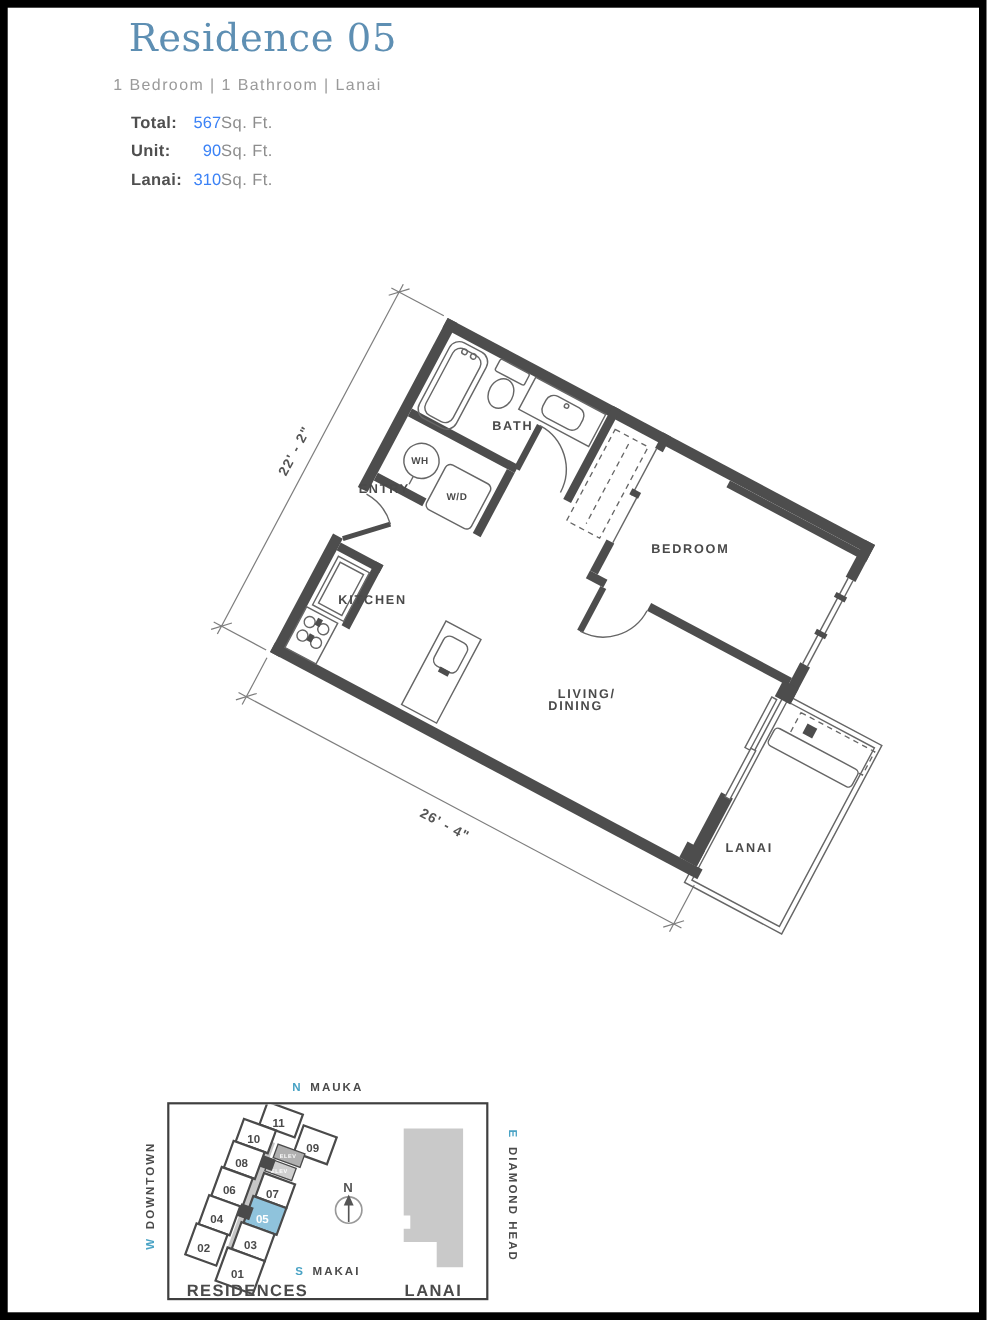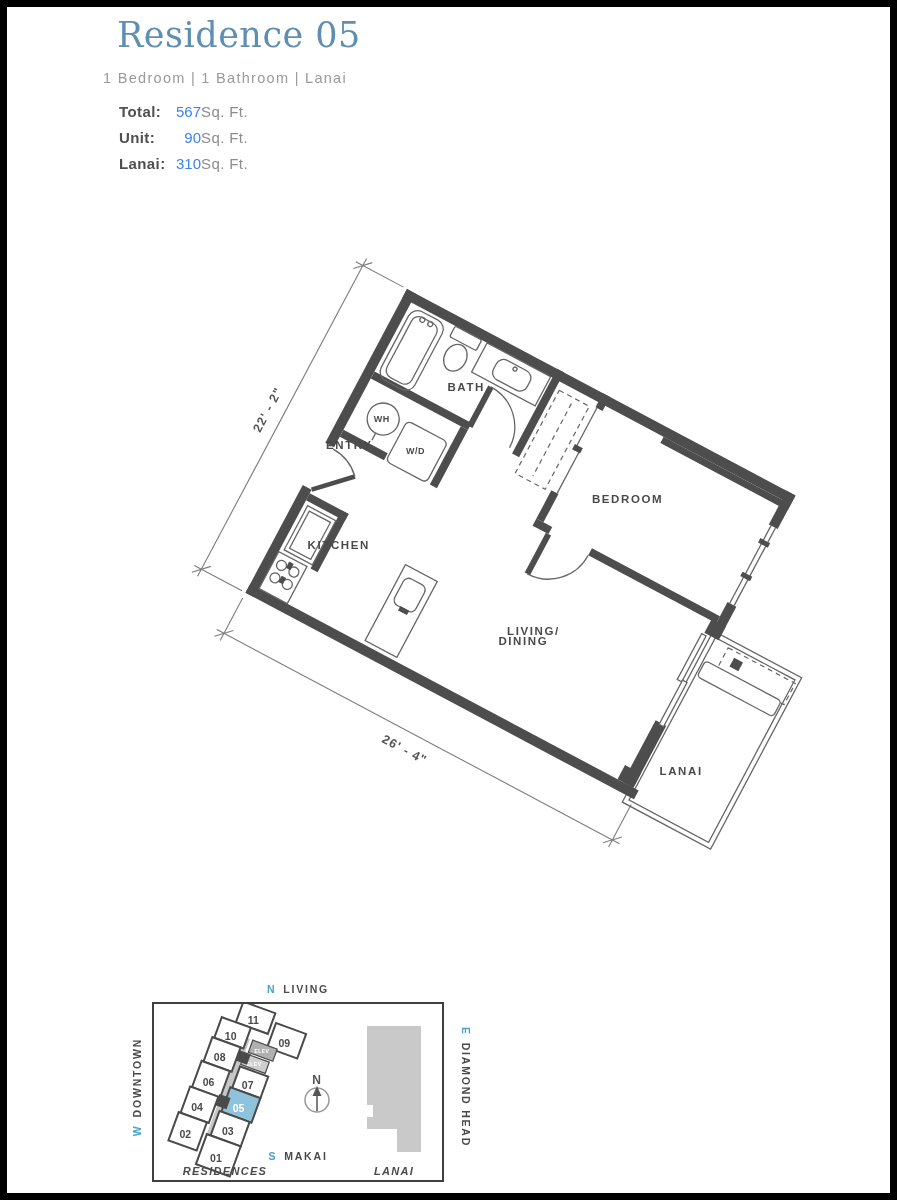--- a/index.html
+++ b/index.html
@@ -50,22 +50,22 @@
   .map-dir{
     position:absolute;font-size:10.5px;font-weight:bold;color:#4a4a4a;
     letter-spacing:1.8px;white-space:nowrap;
   }
   .map-dir .dir-letter{color:#4aa3c5;margin-right:7px;}
   .dir-north{left:291px;top:976px;transform:translateX(-50%);}
   .dir-south{left:291px;top:1143px;transform:translateX(-50%);}
   .dir-west{left:130px;top:1080px;transform:translate(-50%,-50%) rotate(-90deg);}
   .dir-east{left:459px;top:1080px;transform:translate(-50%,-50%) rotate(90deg);}
   .map-bldg-label{
-    position:absolute;font-size:11px;font-weight:bold;color:#4a4a4a;
-    letter-spacing:1.3px;transform:translateX(-50%);white-space:nowrap;font-style:italic;
+    position:absolute;font-size:15px;font-weight:bold;color:#4a4a4a;
+    letter-spacing:1.3px;transform:translateX(-50%);white-space:nowrap;
   }
   .lbl-residences{left:218px;top:1158px;}
   .lbl-hotel{left:387px;top:1158px;}
   .cell{fill:#fff;stroke:#4a4a4a;stroke-width:2px;}
   .cell-hl{fill:#8fc3dc;stroke:#4a4a4a;stroke-width:2px;}
   .unit-num{
     font-family:"Liberation Sans", sans-serif;font-size:10.5px;font-weight:bold;
     fill:#4a4a4a;text-anchor:middle;
   }
   .unit-num-hl{fill:#fff;}
@@ -308,21 +308,21 @@
         </g>
         <g>
           <rect class="cell" x="-11" y="52" width="36" height="32"></rect>
           <text class="unit-num" transform="translate(7,75) rotate(-20)">01</text>
         </g>
       </g>
     </svg>
   </div>
 
   <div class="map-dir dir-north">
-    <span class="dir-letter">N</span><span>LIVING</span>
+    <span class="dir-letter">N</span><span>MAUKA</span>
   </div>
   <div class="map-dir dir-south">
     <span class="dir-letter">S</span><span>MAKAI</span>
   </div>
   <div class="map-dir dir-west">
     <span class="dir-letter">W</span><span>DOWNTOWN</span>
   </div>
   <div class="map-dir dir-east">
     <span class="dir-letter">E</span><span>DIAMOND HEAD</span>
   </div>

